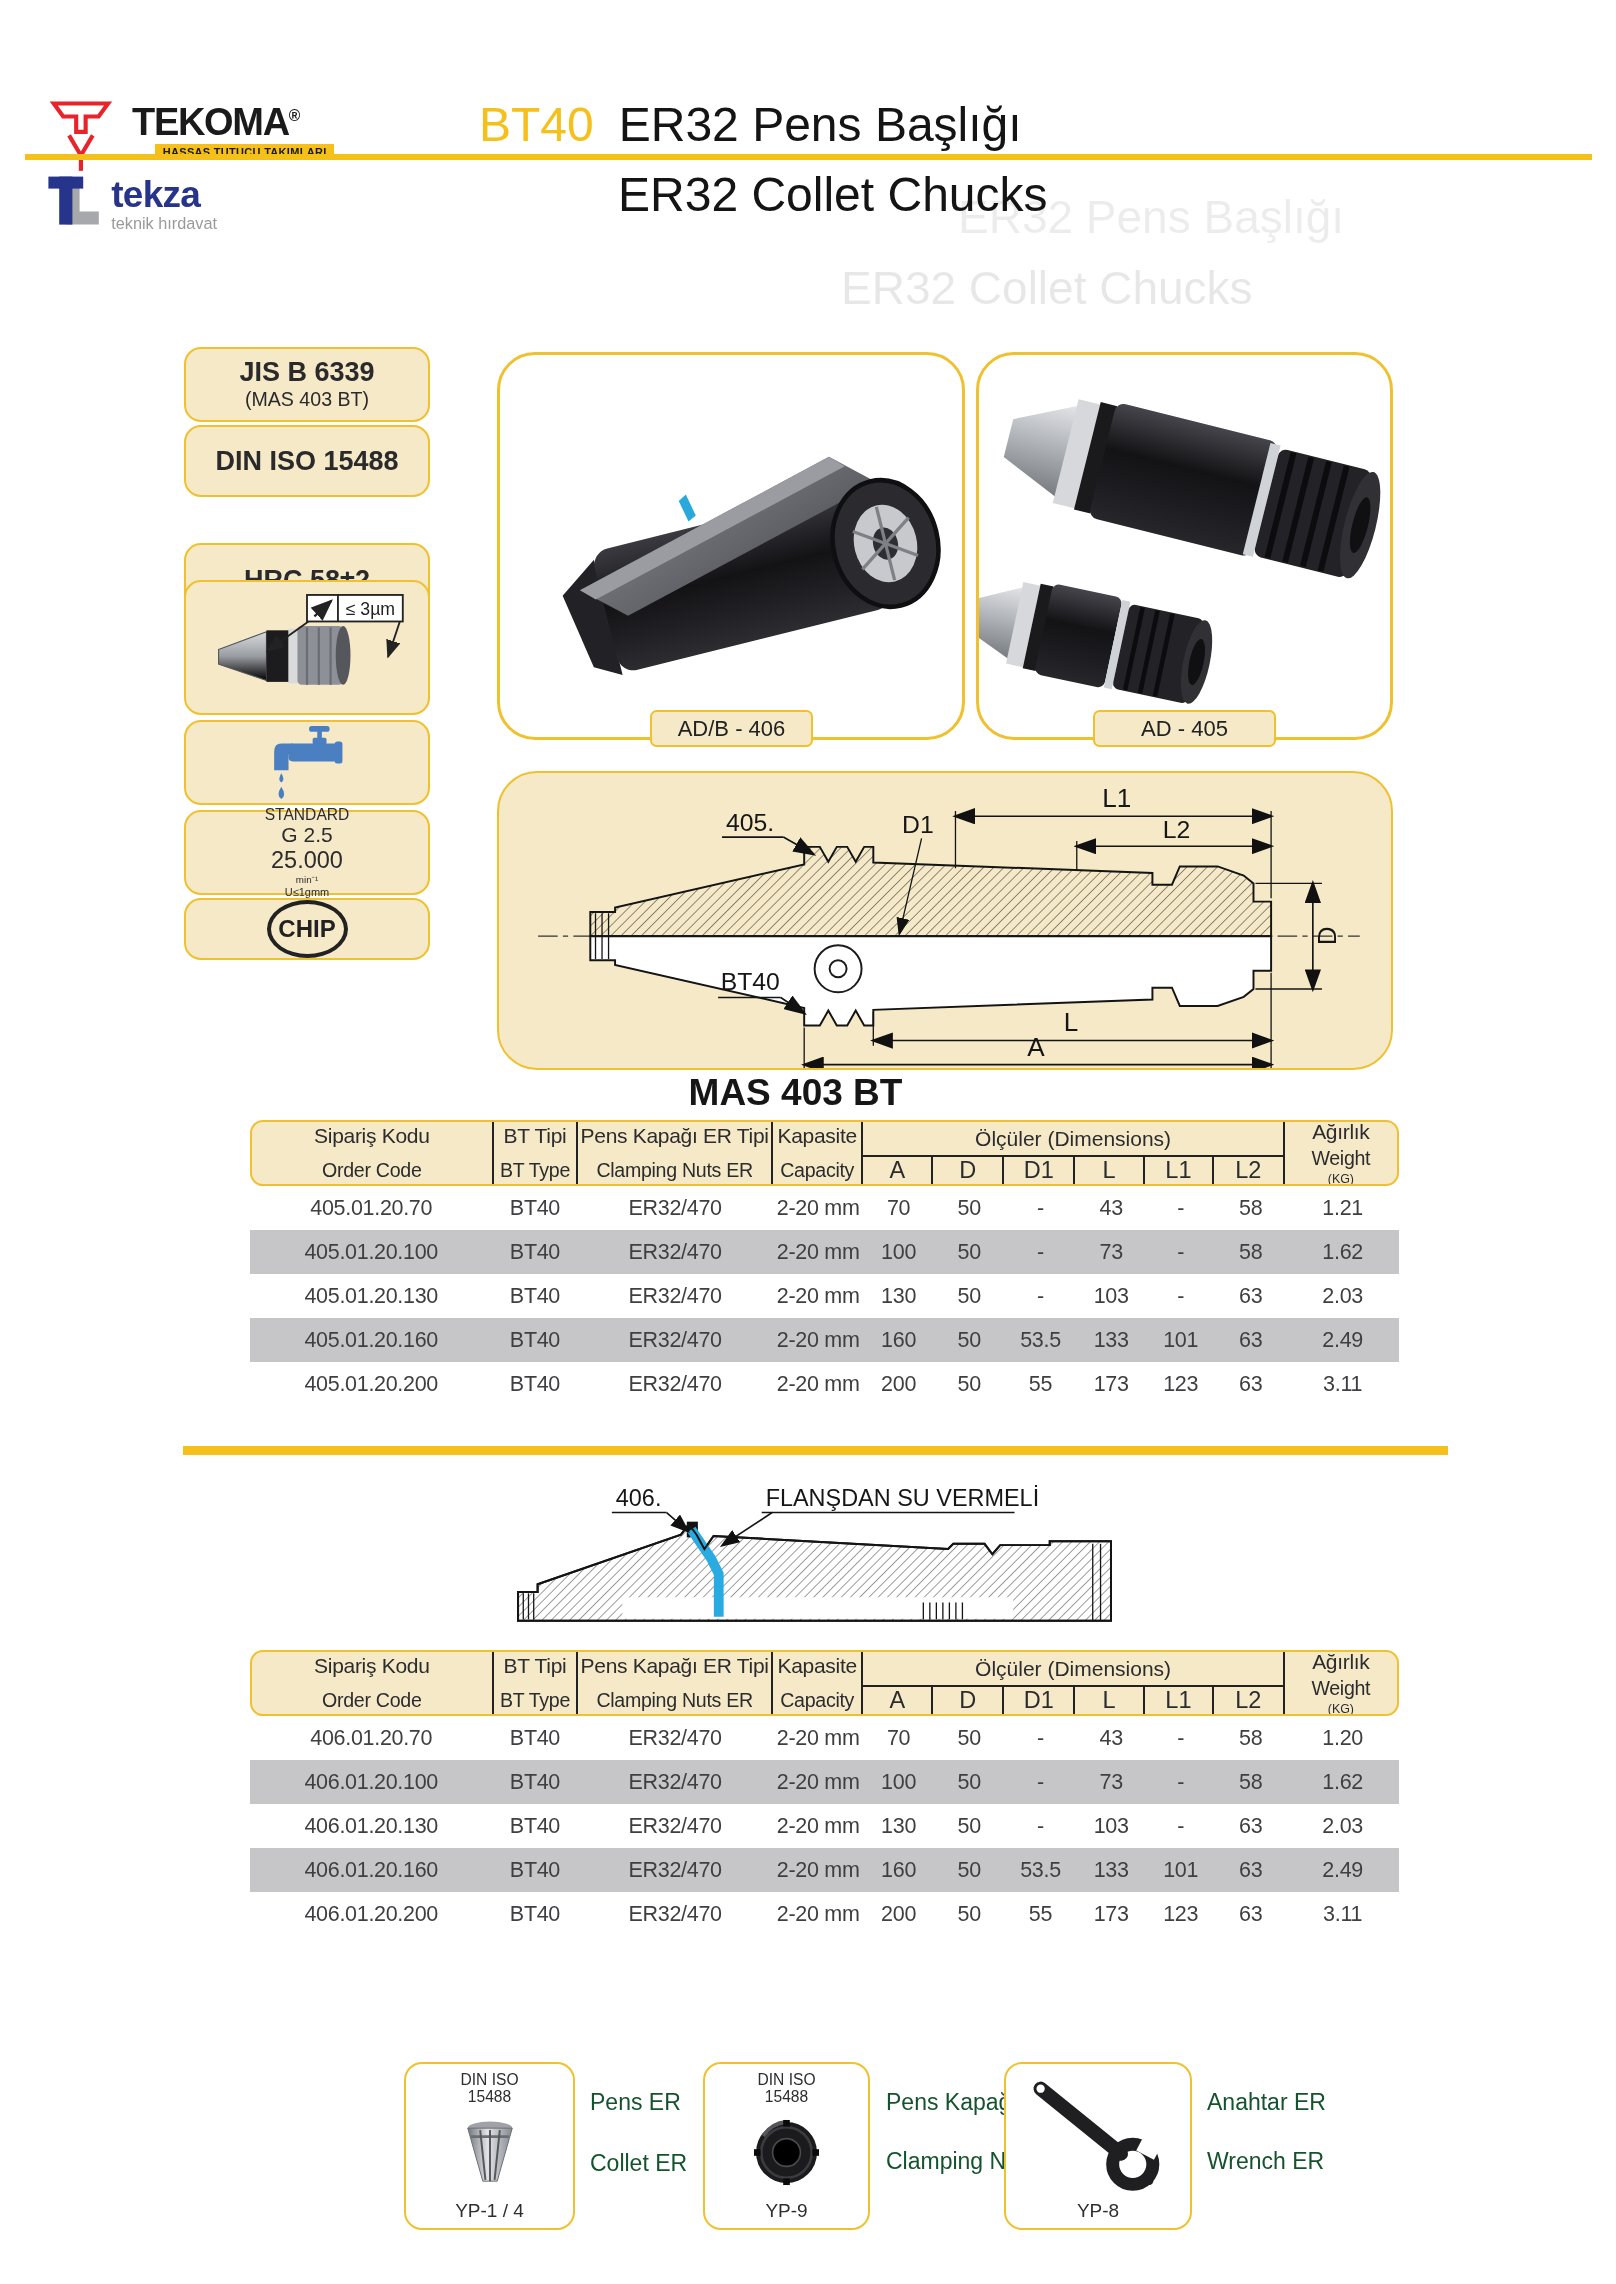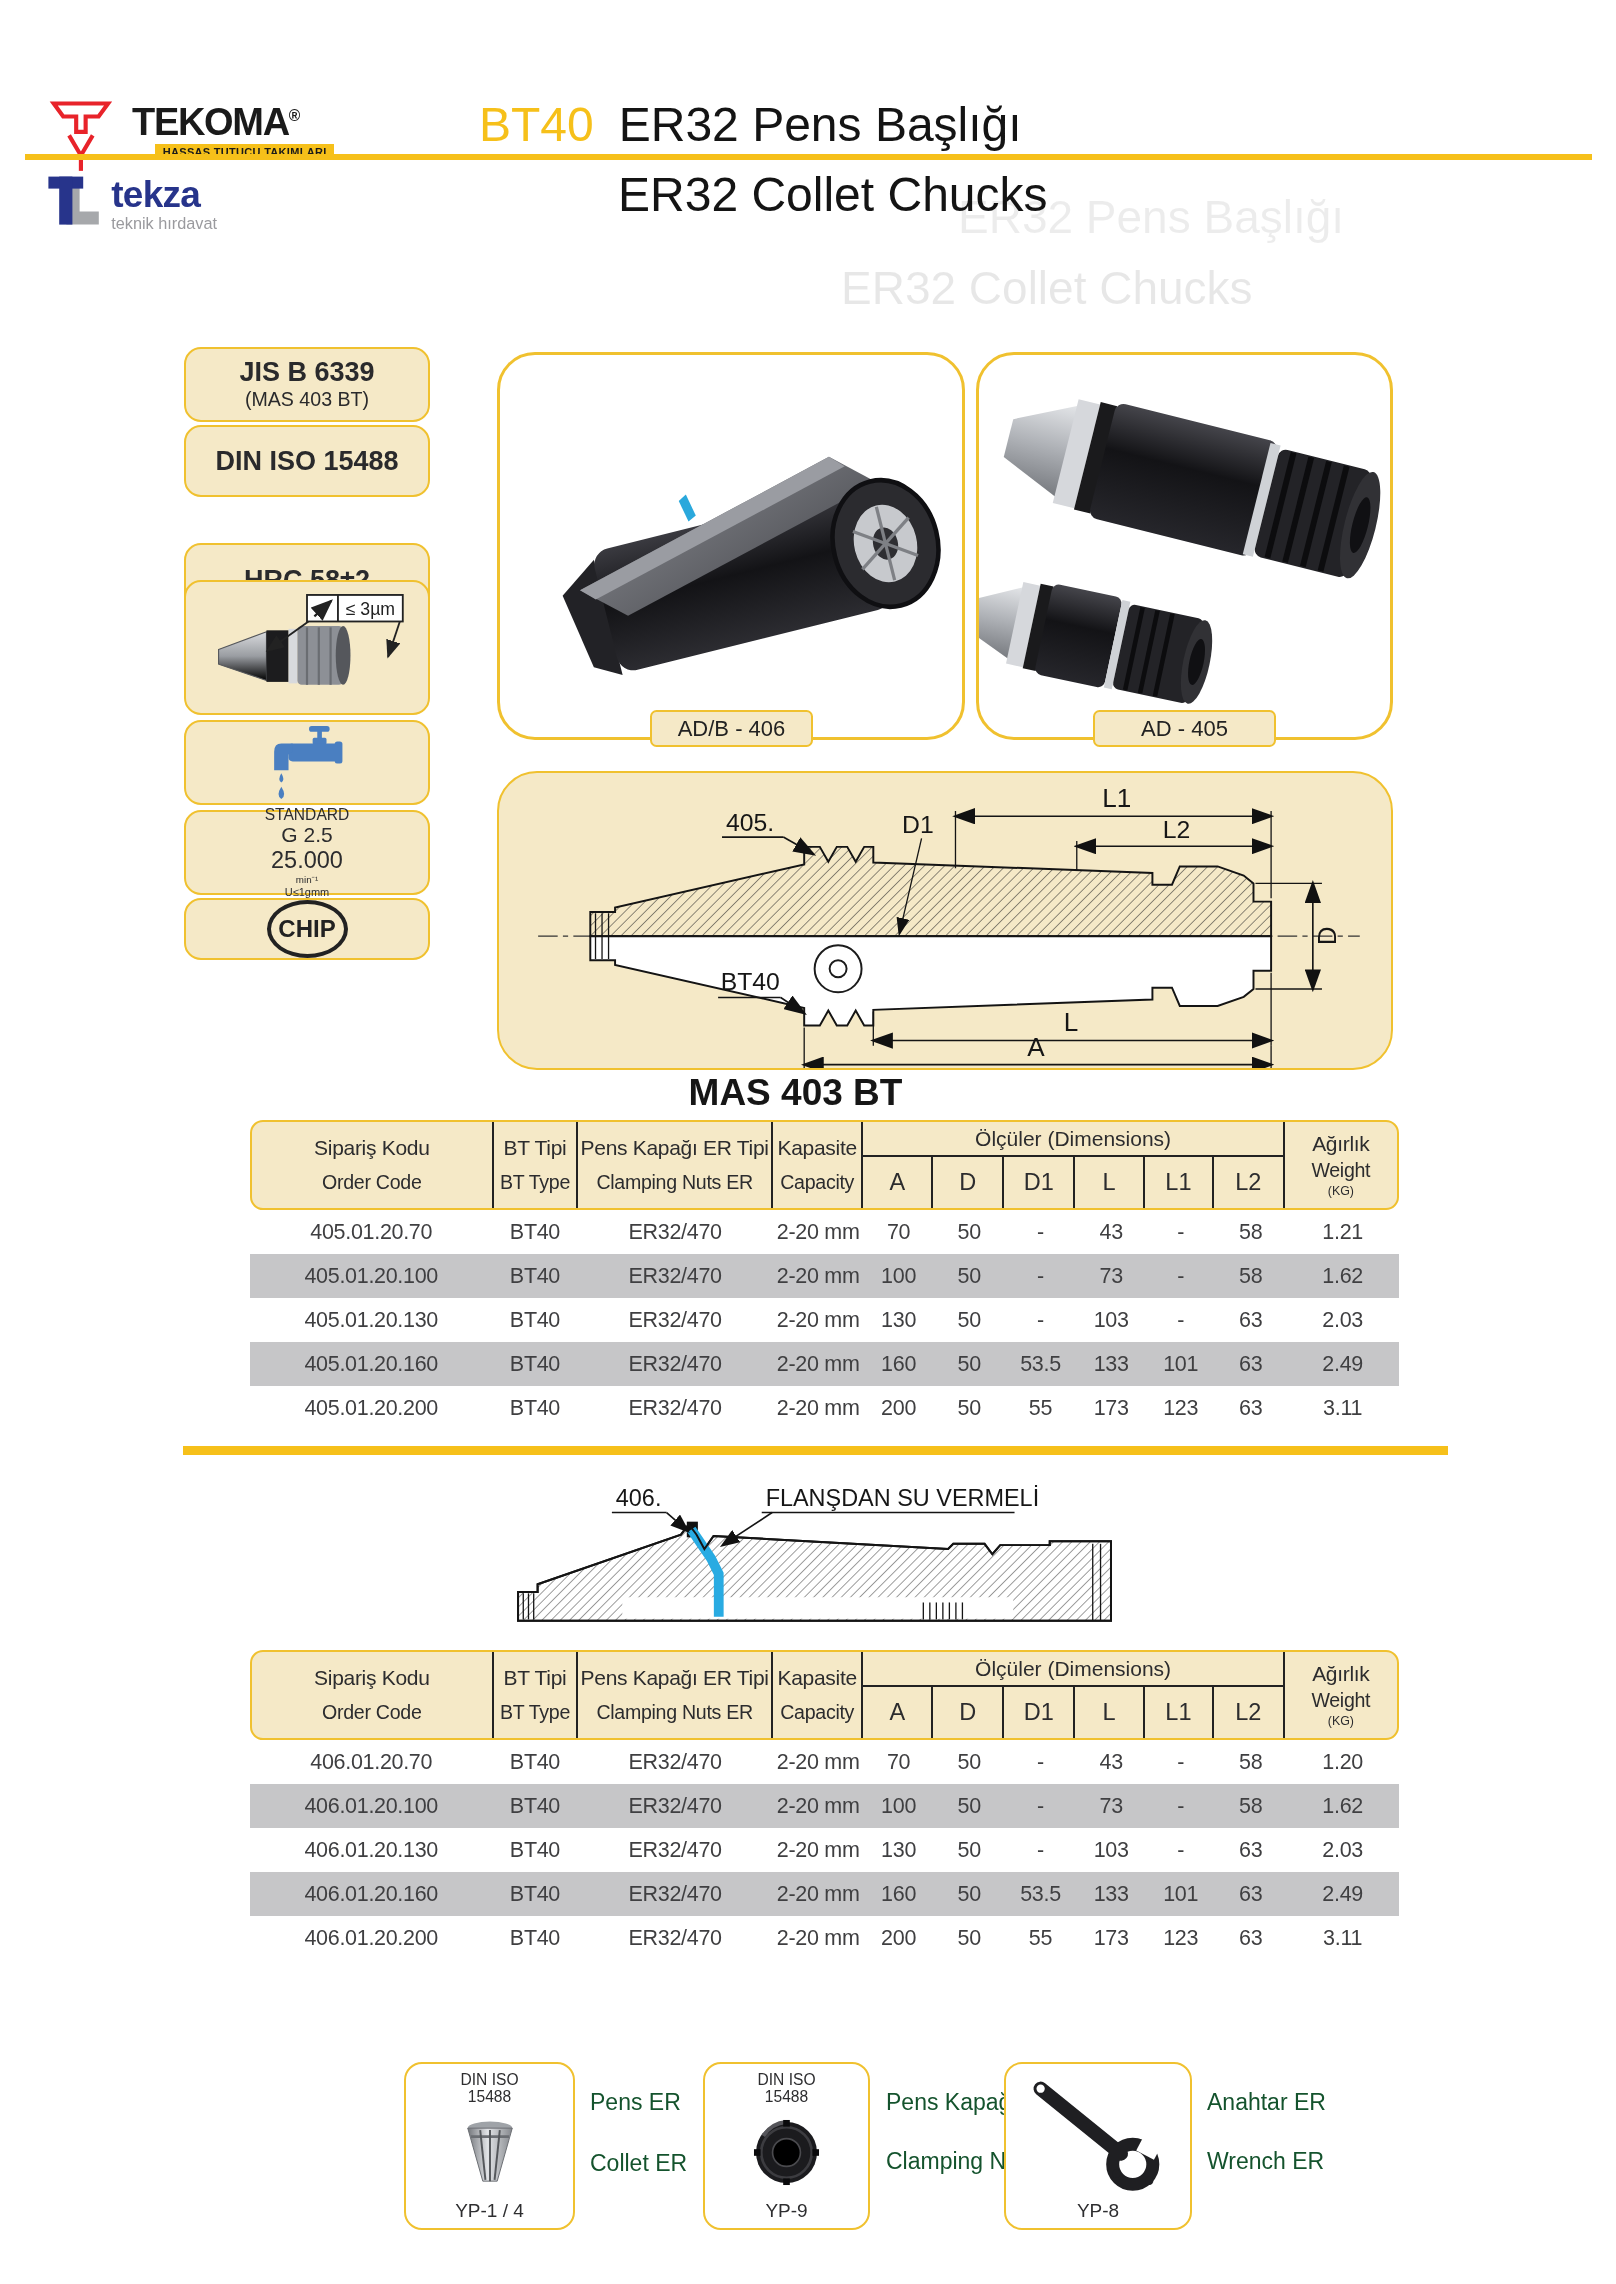--- a/index.html
+++ b/index.html
@@ -55,21 +55,21 @@
     border:2.6px solid var(--border-yellow);border-radius:40px;box-sizing:border-box;overflow:hidden;}
   .caption{left:613px;top:1072px;width:365px;text-align:center;font-size:37px;font-weight:600;color:#161616;}
   .divider2{left:183px;top:1446px;width:1265px;height:9px;background:var(--accent-yellow);}
 
   
   .ctable{width:1149px;--cols:21.1% 7.4% 17% 7.9% 6.1% 6.2% 6.2% 6.1% 6% 6.2% 9.8%;}
   .thead{display:grid;grid-template-columns:var(--cols);grid-template-rows:35px 1fr;
     grid-template-areas:
       "order type nut cap dims dims dims dims dims dims weight"
       "order type nut cap ca cd cd1 cl cl1 cl2 weight";
-    height:90px;box-sizing:border-box;background:var(--cream);
+    height:66px;box-sizing:border-box;background:var(--cream);
     border:2.6px solid var(--border-yellow);border-radius:13px;overflow:hidden;}
   .hcell{display:flex;flex-direction:column;align-items:center;justify-content:center;gap:10.4px;}
   .h-tr{font-size:21px;font-weight:500;color:#2c2c2e;letter-spacing:-0.3px;}
   .h-en{font-size:19.6px;font-weight:500;color:#2c2c2e;letter-spacing:-0.3px;}
   .sep{border-right:2px solid #222;}
   .area-order{grid-area:order;} .area-type{grid-area:type;} .area-nut{grid-area:nut;}
   .area-cap{grid-area:cap;}
   .area-dims{grid-area:dims;display:flex;align-items:center;justify-content:center;
     font-size:21px;font-weight:500;border-bottom:2px solid #222;border-right:2px solid #222;}
   .hsub{display:flex;align-items:center;justify-content:center;font-size:23.5px;font-weight:500;}

